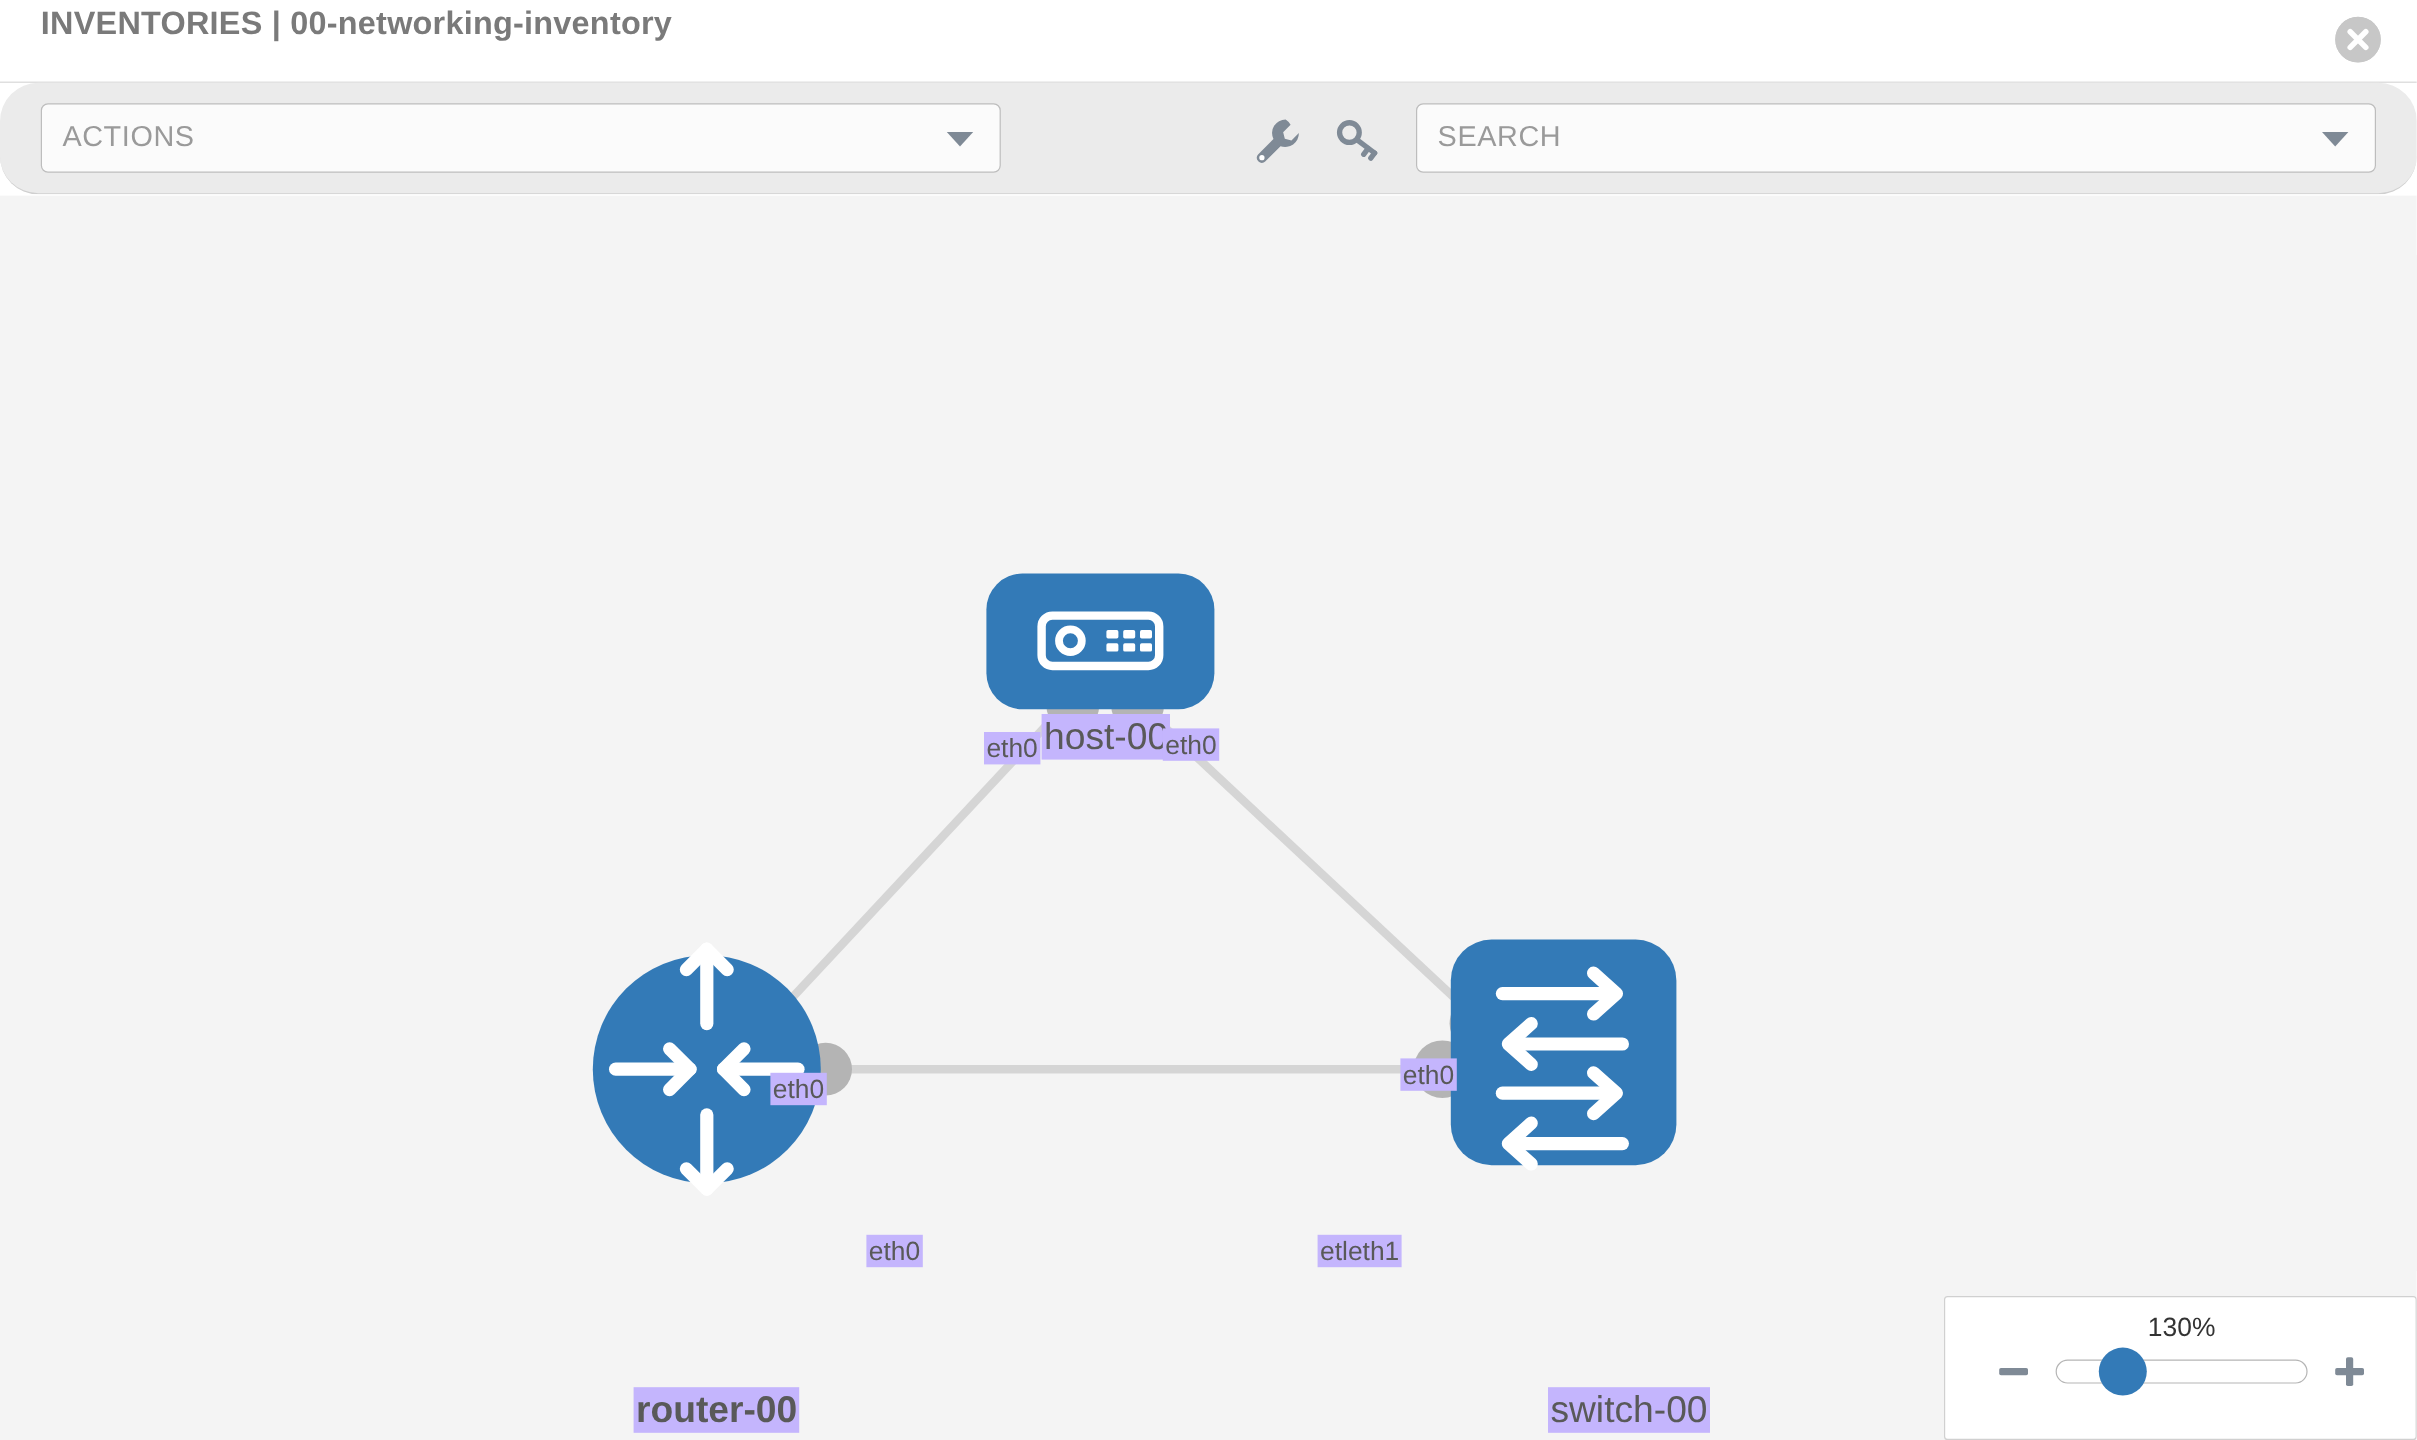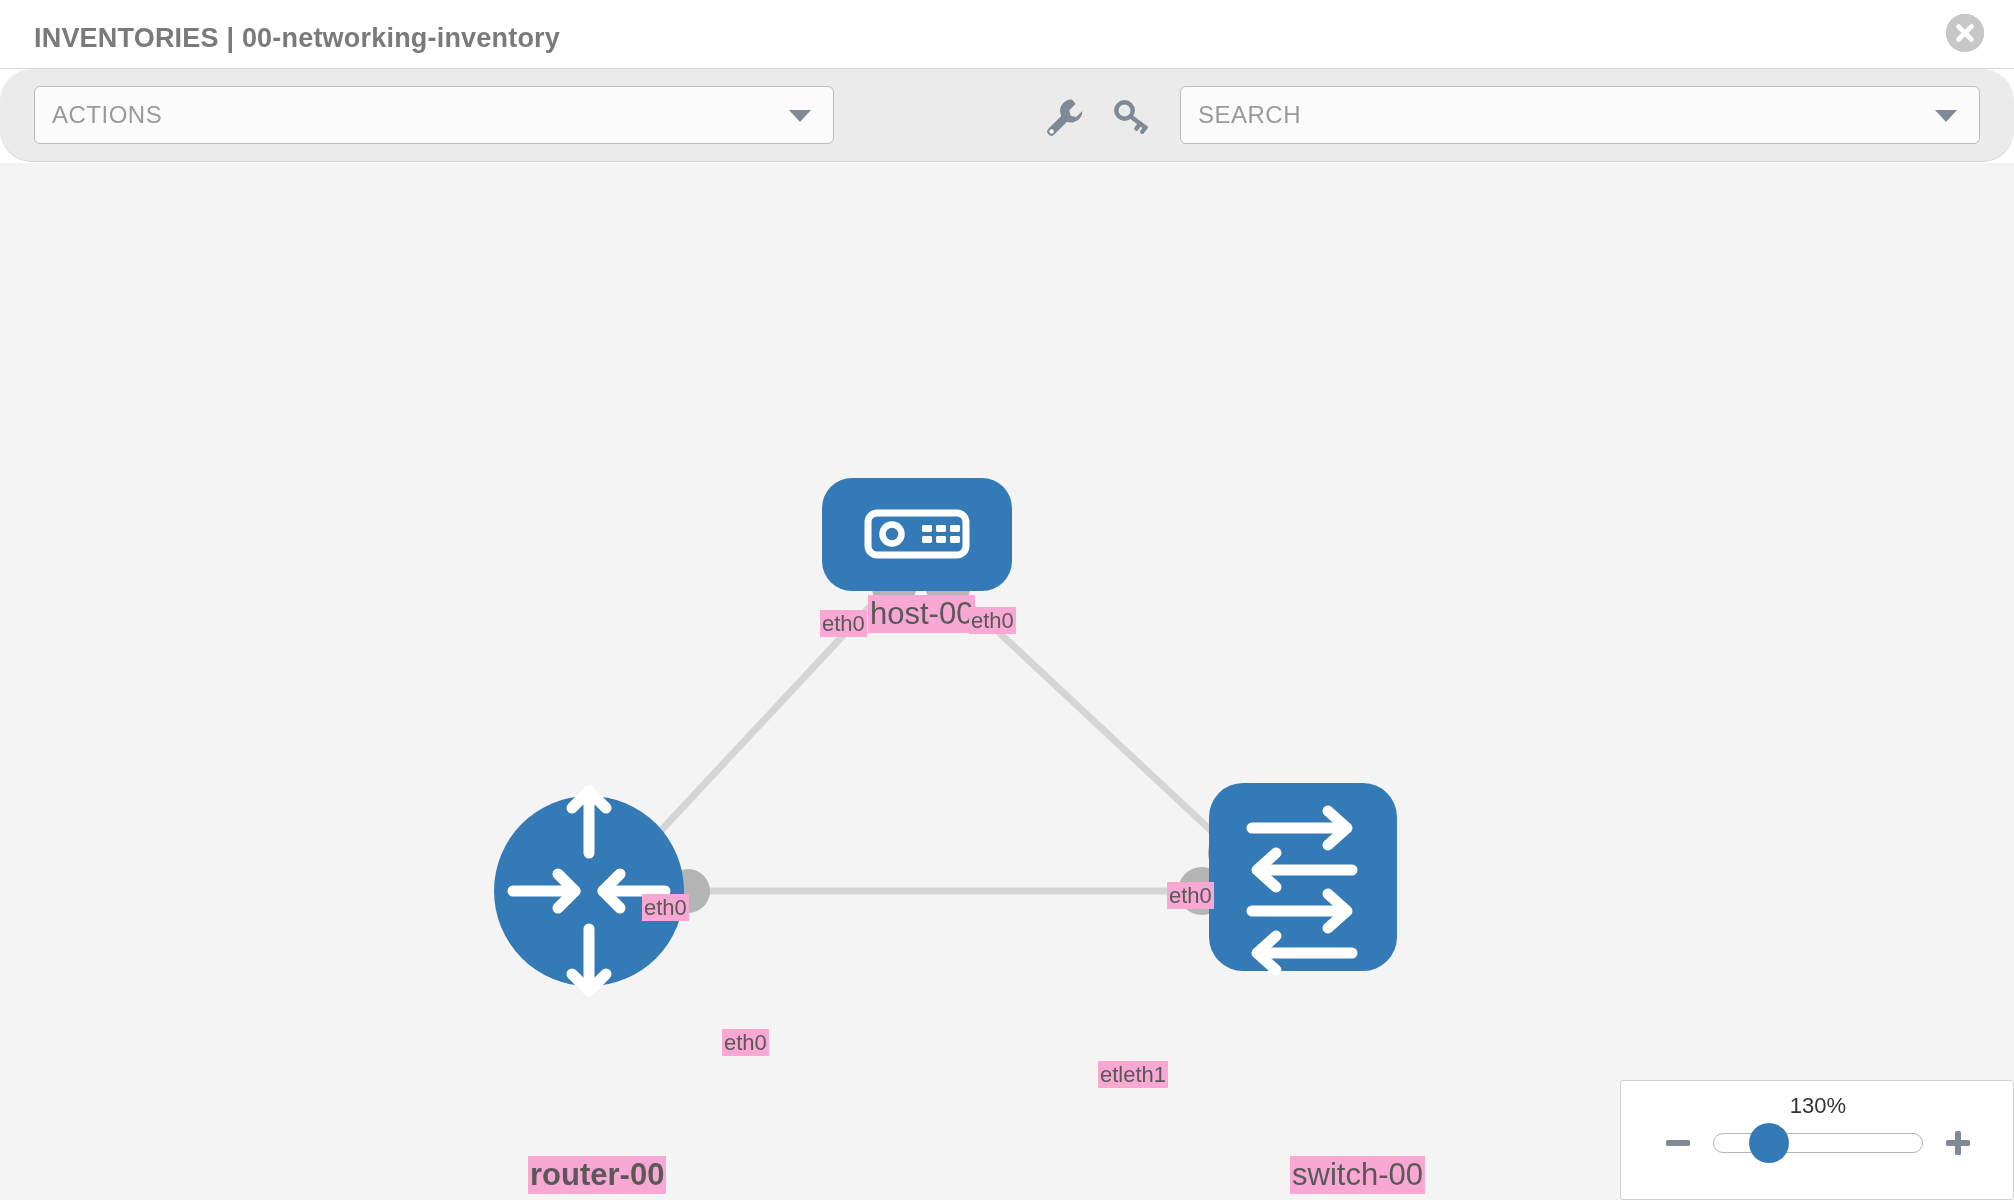--- a/index.html
+++ b/index.html
@@ -21,21 +21,21 @@
   
   .header {
     position: absolute;
     left: 0; top: 0;
     width: 2014px; height: 69px;
     background: #ffffff;
     border-bottom: 1px solid #d7d7d7;
   }
   .page-title {
     position: absolute;
-    left: 34px; top: 23px;
+    left: 34px; top: 4px;
     font-size: 27px;
     font-weight: bold;
     color: #7a7a7a;
     letter-spacing: 0.2px;
     white-space: nowrap;
   }
   .close-btn {
     position: absolute;
     right: 30px; top: 14px;
     width: 38px; height: 38px;
@@ -118,21 +118,21 @@
   .canvas > svg {
     position: absolute;
     left: 0; top: 0;
     width: 2014px;
     height: 1037px;
   }
 
   
   .lbl {
     position: absolute;
-    background: #f9a8d4;
+    background: #c4b5fd;
     color: #595959;
     white-space: nowrap;
     line-height: 1.15;
     padding: 1px 2px;
   }
   .lbl-node { font-size: 31px; }
   .lbl-port { font-size: 22px; }
 
   
   .zoom-widget {
@@ -304,21 +304,21 @@
     <div class="lbl lbl-node" style="left:868px; top:432px;">host-00</div>
 
     <div class="lbl lbl-port" style="left:969px; top:444px;">eth0</div>
 
     <div class="lbl lbl-port" style="left:642px; top:731px;">eth0</div>
 
     <div class="lbl lbl-port" style="left:1167px; top:719px;">eth0</div>
 
     <div class="lbl lbl-port" style="left:722px; top:866px;">eth0</div>
 
-    <div class="lbl lbl-port" style="left:1098px; top:866px;margin-top:32px;">etleth1</div>
+    <div class="lbl lbl-port" style="left:1098px; top:866px;">etleth1</div>
 
     <div class="lbl lbl-node" style="left:528px; top:993px;font-weight:bold;">router-00</div>
 
     <div class="lbl lbl-node" style="left:1243px; top:993px;margin-left:47px;">switch-00</div>
   </div>
 
   <div class="zoom-widget">
     <div class="zoom-value">130%</div>
 
     <div class="zoom-minus">

